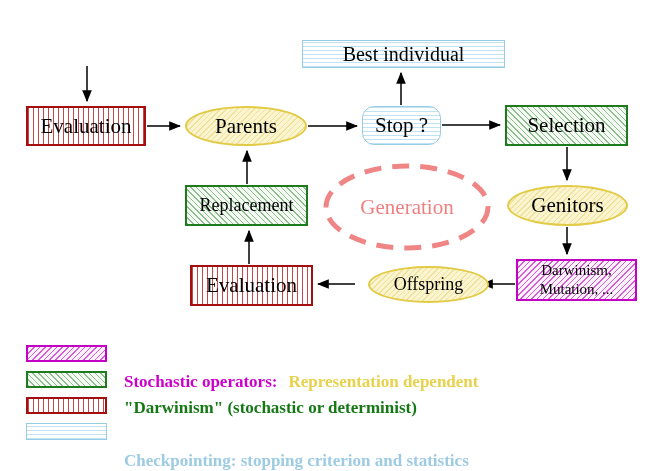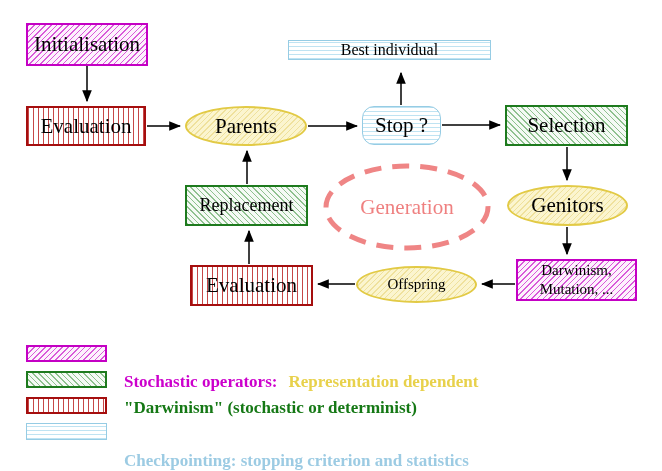--- a/index.html
+++ b/index.html
@@ -32,27 +32,27 @@
     background:repeating-linear-gradient(0deg,#bfe3f2 0 1px,rgba(0,0,0,0) 1px 4px),#ffffff;
   }
   .yellow-ellipse {
     border:2px solid #e2ca45; border-radius:50%;
     background:repeating-linear-gradient(135deg,#efe19c 0 1px,rgba(0,0,0,0) 1px 4px),#fbf5cf;
   }
 
   #node-initialisation { left:26px;  top:23px;  width:122px; height:43px; font-size:21px; }
   #node-evaluation-top { left:26px;  top:106px; width:120px; height:40px; font-size:21px; }
   #node-parents        { left:185px; top:106px; width:122px; height:40px; font-size:21px; }
-  #node-best-individual{ left:288px; top:40px;  width:203px; height:20px; font-size:16px; }
+  #node-best-individual{ left:302px; top:40px;  width:203px; height:28px; font-size:20px; }
   #node-stop           { left:362px; top:106px; width:79px;  height:39px; font-size:21px; border-radius:12px; }
   #node-selection      { left:505px; top:105px; width:123px; height:41px; font-size:21px; }
   #node-genitors       { left:507px; top:185px; width:121px; height:41px; font-size:21px; }
   #node-crossover      { left:516px; top:259px; width:121px; height:42px; font-size:15px;
                          flex-direction:column; line-height:1.25; }
-  #node-offspring      { left:356px; top:266px; width:121px; height:37px; font-size:15px; }
+  #node-offspring      { left:368px; top:266px; width:121px; height:37px; font-size:18px; }
   #node-evaluation-bot { left:190px; top:265px; width:123px; height:41px; font-size:21px; }
   #node-replacement    { left:185px; top:185px; width:123px; height:41px; font-size:18px; }
   #generation-label    { left:323px; top:165px; width:168px; height:84px; font-size:21px;
                          color:#ef8080; }
 
   
   .swatch { position:absolute; left:26px; width:81px; height:17px; box-sizing:border-box; }
   #swatch-stochastic { top:345px; }
   #swatch-darwinism  { top:371px; }
   #swatch-cpu        { top:397px; }
@@ -87,21 +87,20 @@
       <line x1="442" y1="125" x2="500" y2="125" marker-end="url(#ah)"></line>
       <line x1="567" y1="147" x2="567" y2="180" marker-end="url(#ah)"></line>
       <line x1="567" y1="227" x2="567" y2="254" marker-end="url(#ah)"></line>
       <line x1="515" y1="284" x2="482" y2="284" marker-end="url(#ah)"></line>
       <line x1="355" y1="284" x2="318" y2="284" marker-end="url(#ah)"></line>
       <line x1="249" y1="264" x2="249" y2="231" marker-end="url(#ah)"></line>
       <line x1="247" y1="184" x2="247" y2="151" marker-end="url(#ah)"></line>
     </g>
   </svg>
 
-  <div class="node magenta-hatch" id="node-initialisation">Initialisation</div>
 
   <div class="node red-vstripe" id="node-evaluation-top">Evaluation</div>
 
   <div class="node yellow-ellipse" id="node-parents">Parents</div>
 
   <div class="node cyan-hstripe" id="node-best-individual">Best individual</div>
 
   <div class="node cyan-hstripe" id="node-stop">Stop ?</div>
 
   <div class="node yellow-ellipse" id="node-genitors">Genitors</div>

